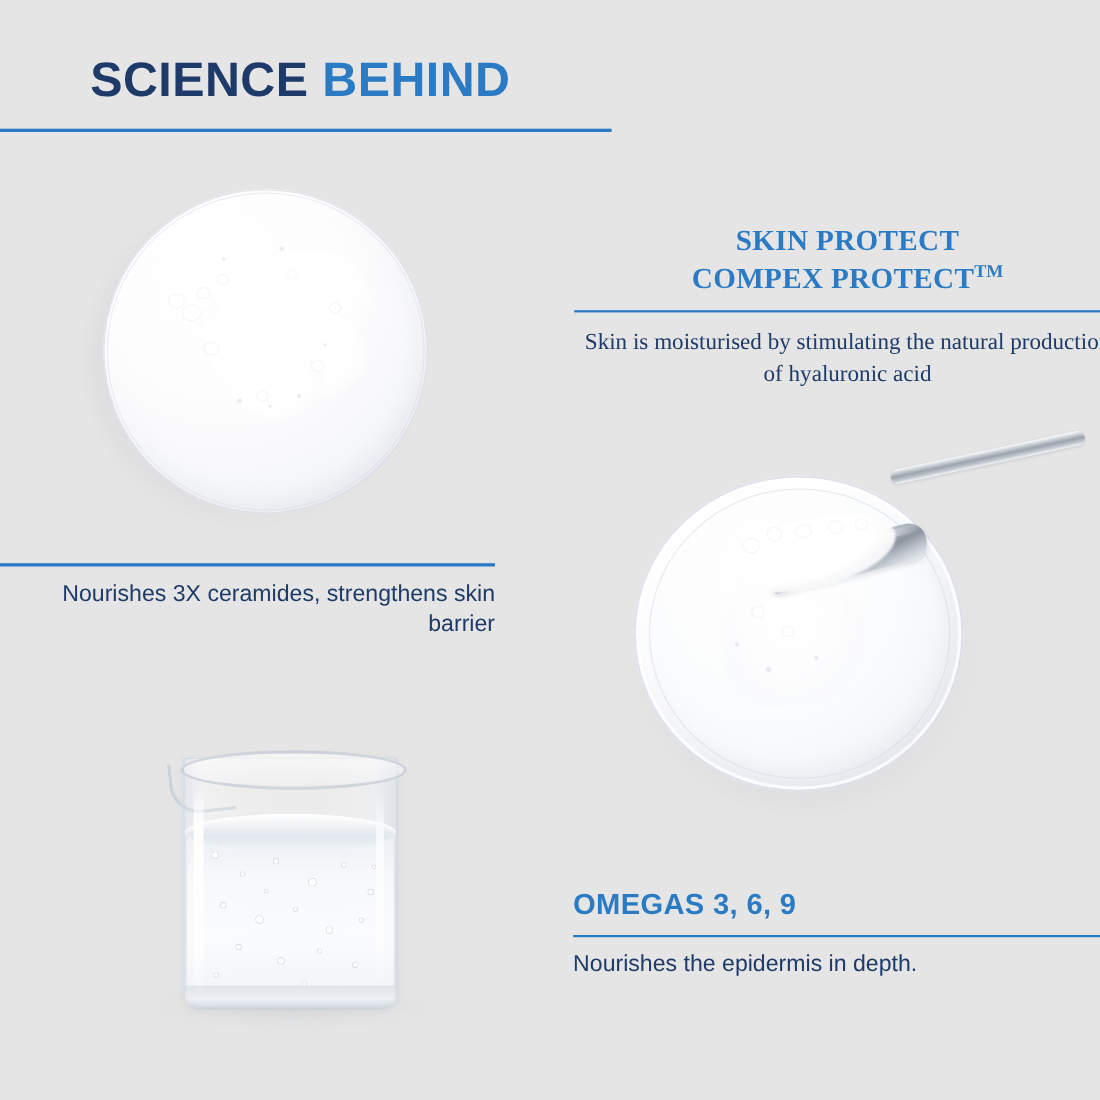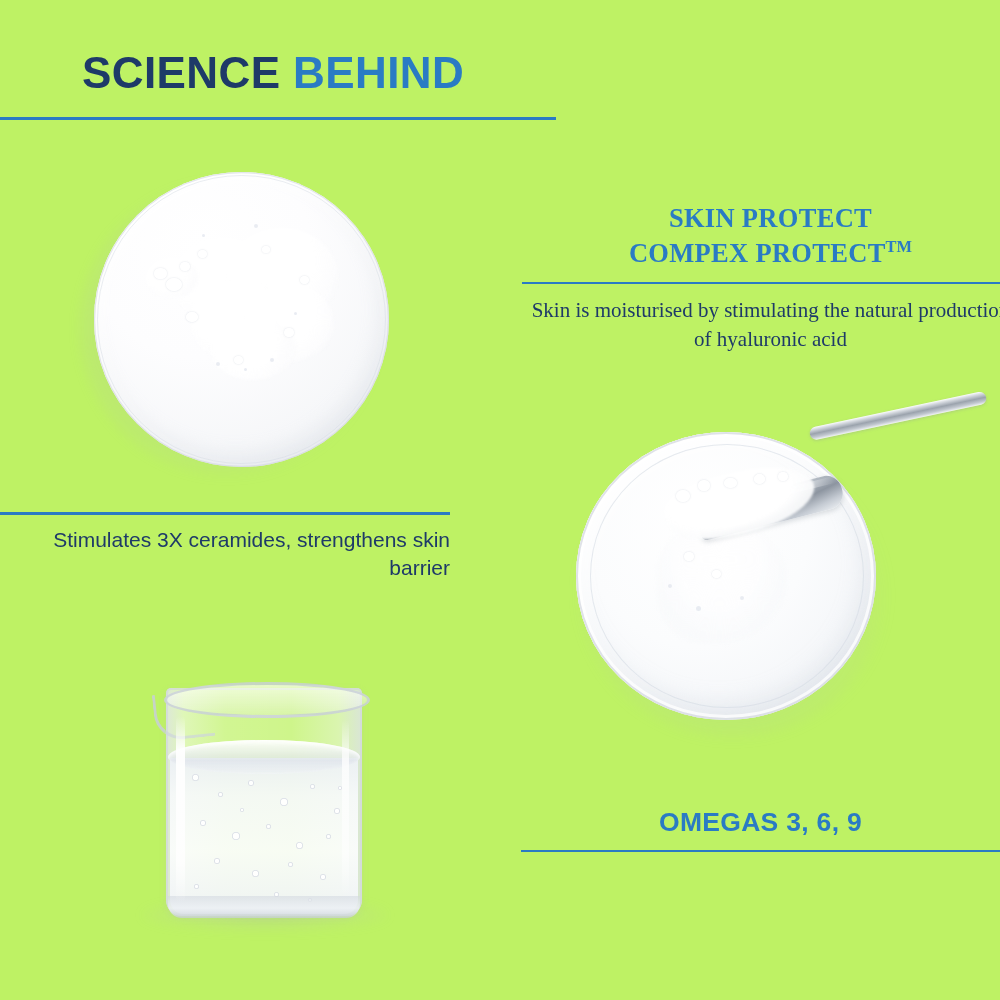--- a/index.html
+++ b/index.html
@@ -9,21 +9,21 @@
   }
   body {
     font-family: "Liberation Sans", sans-serif;
     -webkit-font-smoothing: antialiased;
   }
 
   #page {
     position: relative;
     width: 1000px;
     height: 1000px;
-    background: #bef264;
+    background: #e5e5e5;
     overflow: hidden;
   }
 
   
   .page-title {
     position: absolute;
     left: 82px;
     top: 50px;
     font-size: 44px;
     font-weight: 700;
@@ -95,21 +95,21 @@
     width: 100%;
     margin: 10px 0 11px 0;
   }
 
   
   #block-omegas {
     position: absolute;
     left: 521px;
     top: 806px;
     width: 479px;
-    text-align: center;
+    text-align: left;
   }
   #block-omegas .block-rule {
     width: 100%;
     margin: 10px 0 11px 0;
   }
 
   
   .photo { position: absolute; }
 
   
@@ -442,21 +442,21 @@
     <span class="powder-grain" style="left:206px; top:52px;  width:10px; height:9px;"></span>
     <span class="powder-grain" style="left:112px; top:132px; width:10px; height:9px;"></span>
     <span class="powder-grain" style="left:140px; top:150px; width:9px;  height:8px;"></span>
     <span class="powder-speck" style="left:124px; top:186px; width:5px; height:5px;"></span>
     <span class="powder-speck" style="left:168px; top:176px; width:4px; height:4px;"></span>
     <span class="powder-speck" style="left:96px;  top:164px; width:4px; height:4px;"></span>
   </div>
 
   <div id="block-niacinamide">
     <div class="block-rule"></div>
-    <p class="block-body">Stimulates 3X ceramides, strengthens skin barrier</p>
+    <p class="block-body">Nourishes 3X ceramides, strengthens skin barrier</p>
   </div>
 
   <div class="photo" id="photo-beaker">
     <div class="bk-shadow"></div>
     <div class="bk-body"></div>
     <div class="bk-liquid">
       <span class="bubble" style="left:22px;  top:16px;  width:7px;  height:7px;"></span>
       <span class="bubble" style="left:48px;  top:34px;  width:5px;  height:5px;"></span>
       <span class="bubble" style="left:78px;  top:22px;  width:6px;  height:6px;"></span>
       <span class="bubble" style="left:110px; top:40px;  width:8px;  height:8px;"></span>
@@ -481,15 +481,16 @@
     <div class="bk-rim"></div>
     <div class="bk-spout"></div>
     <div class="bk-base"></div>
     <div class="bk-hl-left"></div>
     <div class="bk-hl-right"></div>
   </div>
 
   <div id="block-omegas">
     <h2 class="block-heading">OMEGAS 3, 6, 9</h2>
     <div class="block-rule"></div>
+    <p class="block-body">Nourishes the epidermis in depth.</p>
   </div>
 
 </div>
 
 </body></html>

